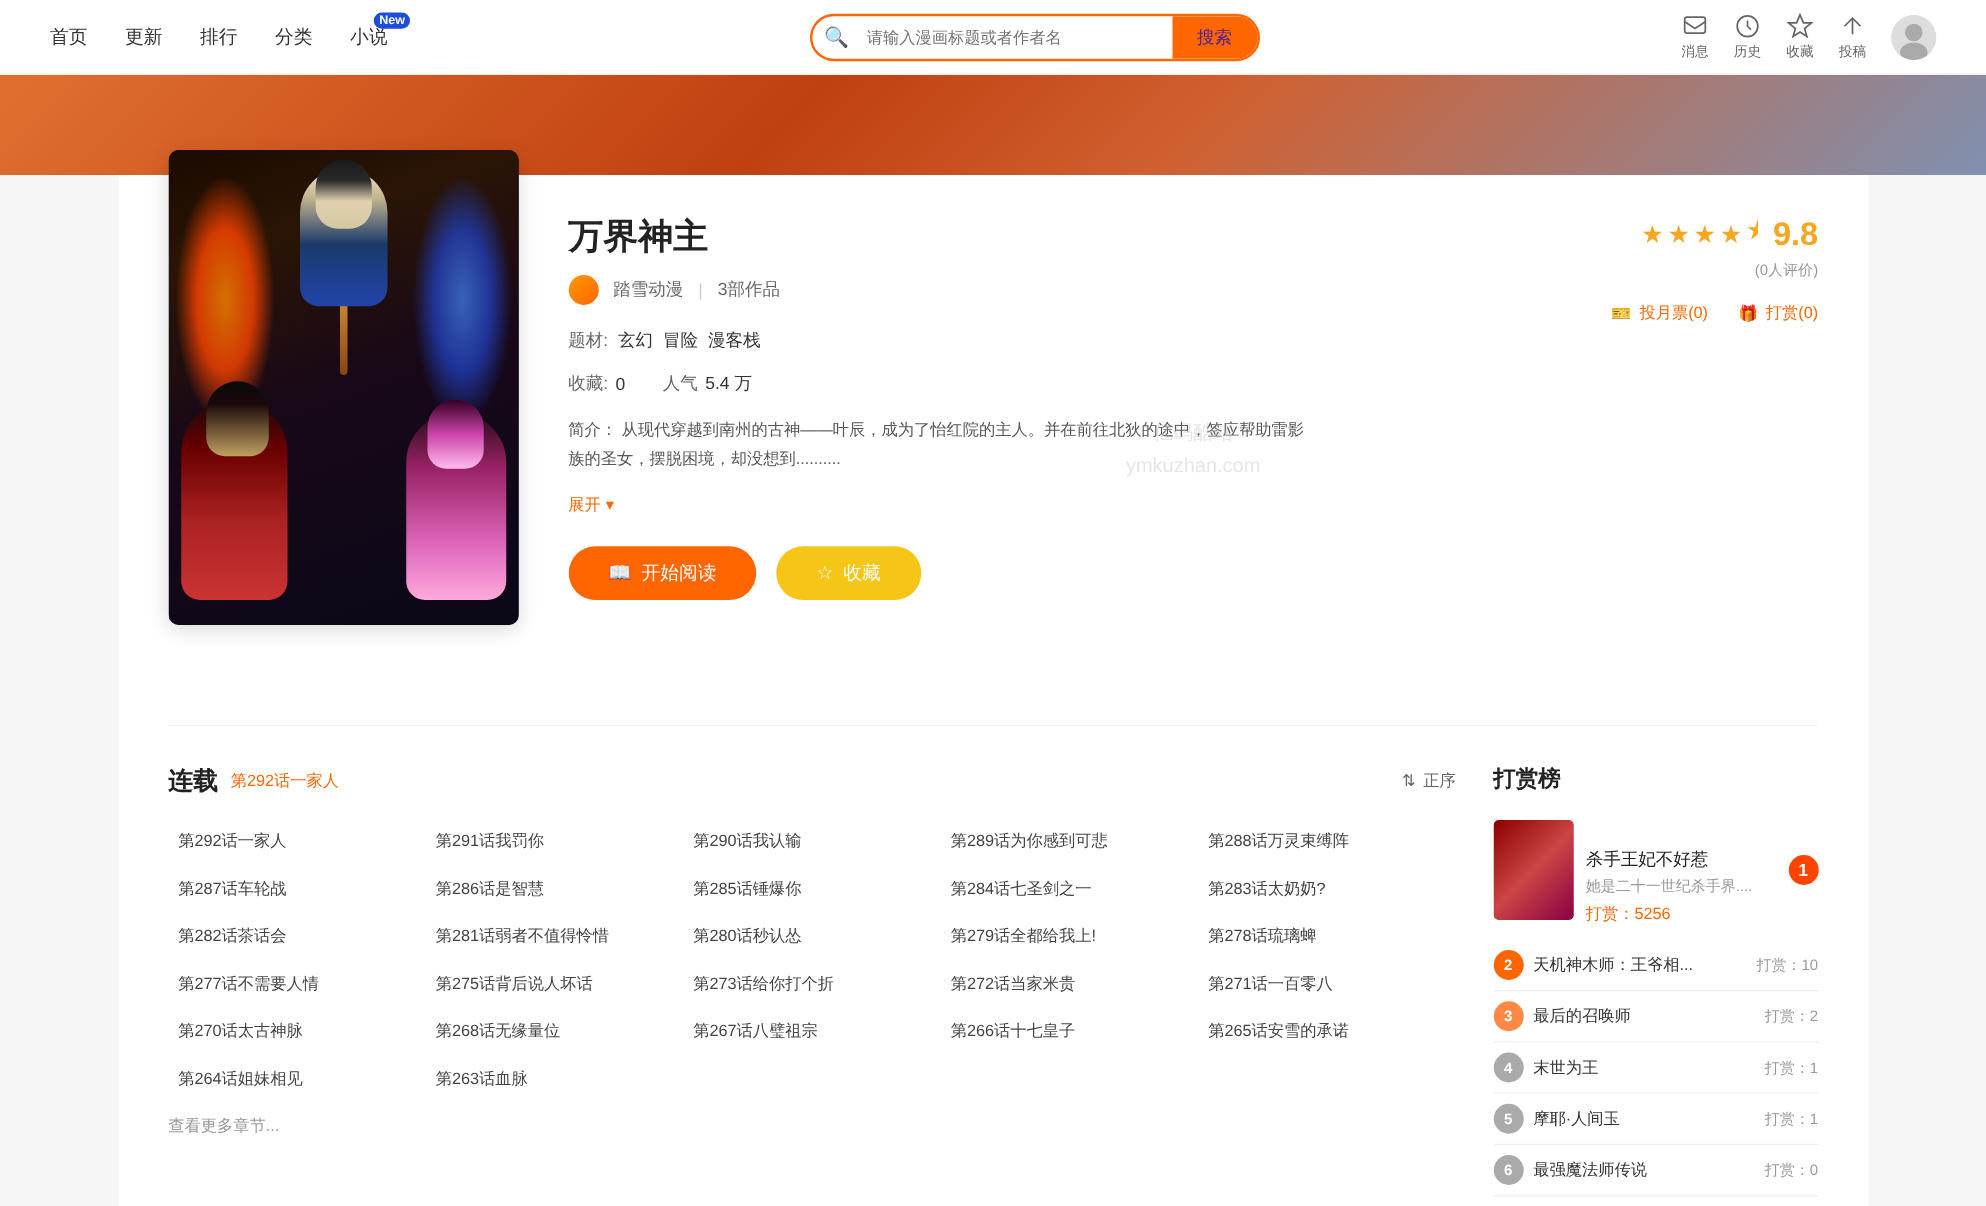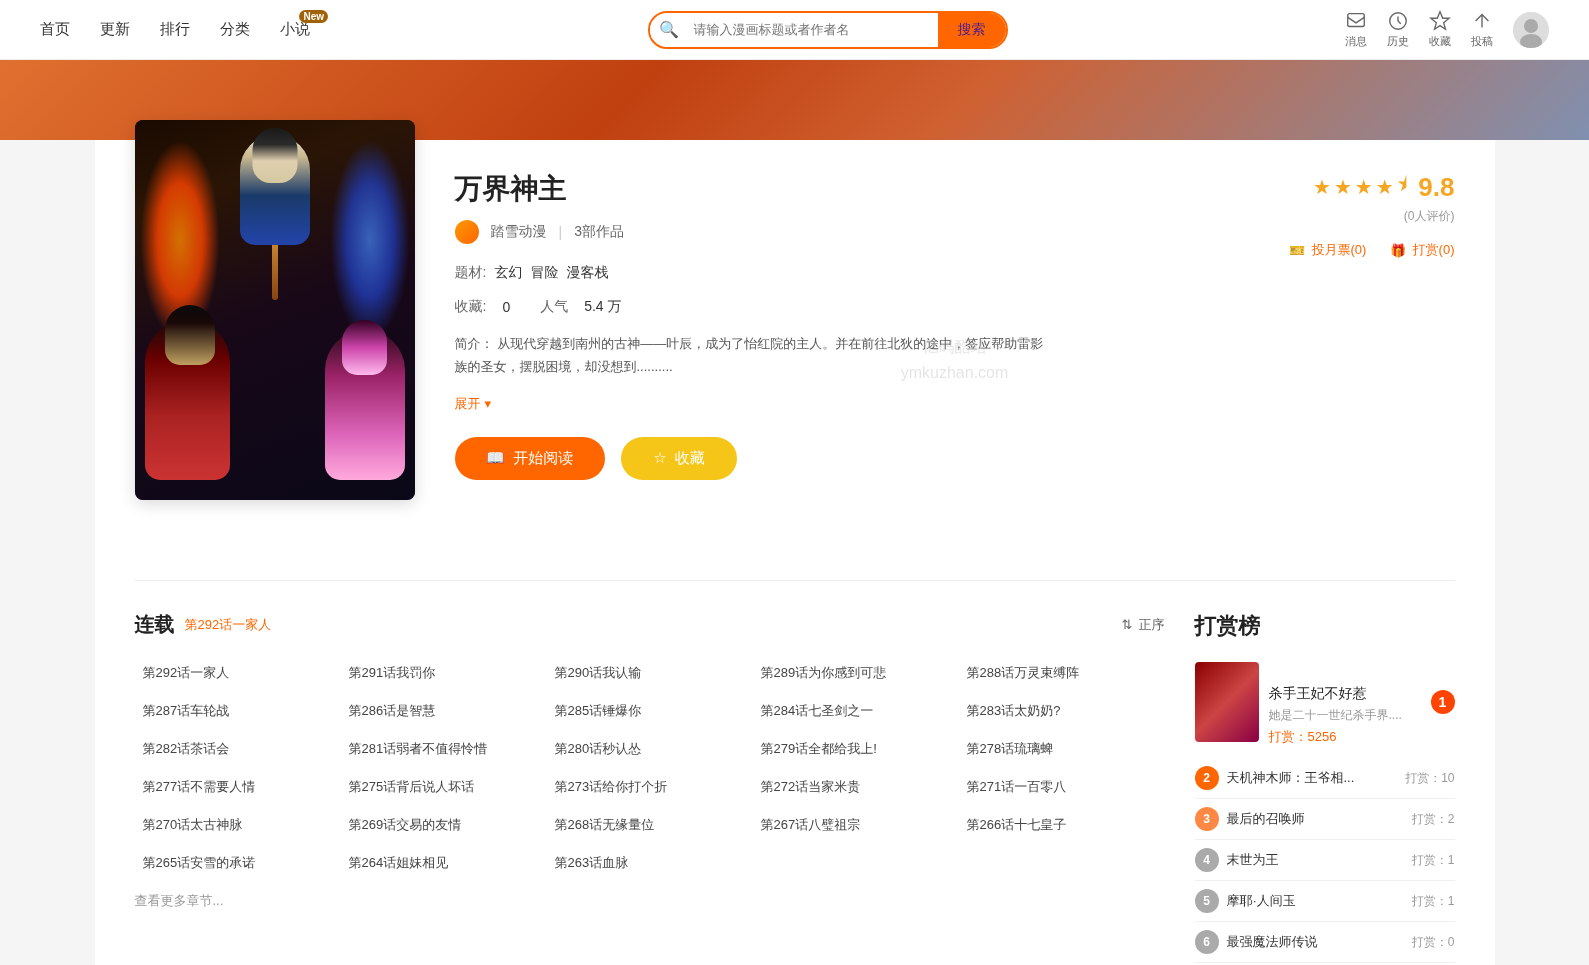--- a/index.html
+++ b/index.html
@@ -17,21 +17,21 @@
       position: relative;
       z-index: 10;
     }
     .header-nav { display: flex; align-items: center; gap: 30px; }
     .header-nav a { color: #333; text-decoration: none; font-size: 15px; cursor: pointer; }
     .nav-novel-wrap { position: relative; display: inline-block; }
     .nav-new-badge {
       position: absolute;
       top: -10px;
       right: -18px;
-      background: #a16207;
+      background: #1d4ed8;
       color: #fff;
       font-size: 10px;
       padding: 1px 4px;
       border-radius: 8px;
       font-weight: bold;
     }
     .search-box {
       display: flex;
       align-items: center;
       border: 2px solid #ff6600;
@@ -190,21 +190,21 @@
       align-items: center;
     }
     .tag { color: #333; }
     .manga-stats {
       display: flex;
       gap: 30px;
       margin-bottom: 16px;
       font-size: 14px;
       color: #666;
     }
-    .stat-item { display: flex; align-items: center; gap: 16px; }
+    .stat-item { display: flex; align-items: center; gap: 6px; }
     .stat-label { color: #666; }
     .stat-value { color: #333; font-weight: 500; }
     .manga-desc {
       font-size: 13px;
       color: #555;
       line-height: 1.8;
       margin-bottom: 16px;
       max-width: 600px;
     }
     .expand-btn {
@@ -330,21 +330,21 @@
       color: #999;
       cursor: pointer;
     }
 
     
     .reward-section {
       width: 260px;
       min-width: 260px;
     }
     .reward-title {
-      font-size: 22px;
+      font-size: 18px;
       font-weight: bold;
       color: #222;
       margin-bottom: 16px;
     }
     .reward-top-item {
       display: flex;
       align-items: center;
       gap: 10px;
       margin-bottom: 12px;
     }
@@ -601,21 +601,20 @@
           <div class="chapter-item">第281话弱者不值得怜惜</div>
           <div class="chapter-item">第280话秒认怂</div>
           <div class="chapter-item">第279话全都给我上!</div>
           <div class="chapter-item">第278话琉璃蜱</div>
           <div class="chapter-item">第277话不需要人情</div>
           <div class="chapter-item">第275话背后说人坏话</div>
           <div class="chapter-item">第273话给你打个折</div>
           <div class="chapter-item">第272话当家米贵</div>
           <div class="chapter-item">第271话一百零八</div>
           <div class="chapter-item">第270话太古神脉</div>
-          <div class="chapter-item">第269话交易的友情</div>
           <div class="chapter-item">第268话无缘量位</div>
           <div class="chapter-item">第267话八璧祖宗</div>
           <div class="chapter-item">第266话十七皇子</div>
           <div class="chapter-item">第265话安雪的承诺</div>
           <div class="chapter-item">第264话姐妹相见</div>
           <div class="chapter-item">第263话血脉</div>
         </div>
 
       <div class="see-more">查看更多章节...</div>
     </div>

